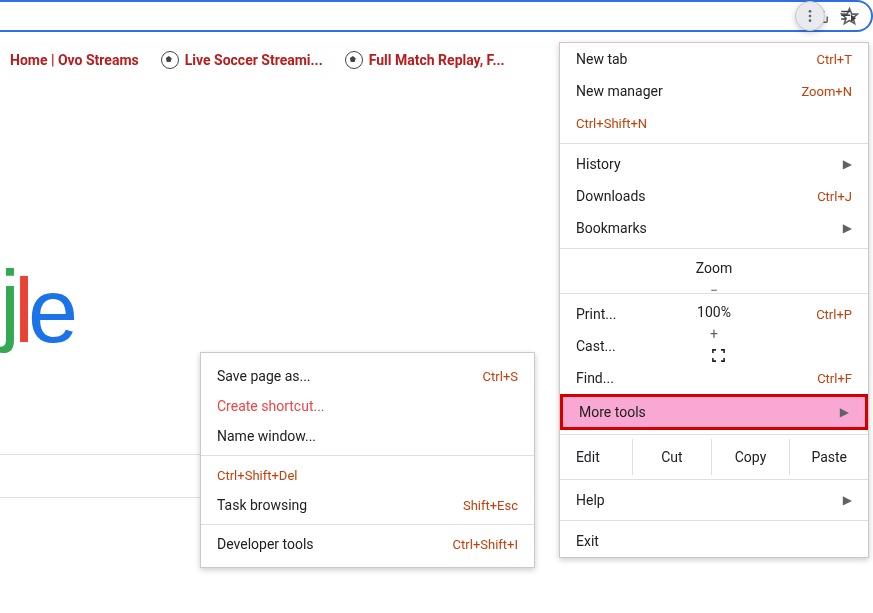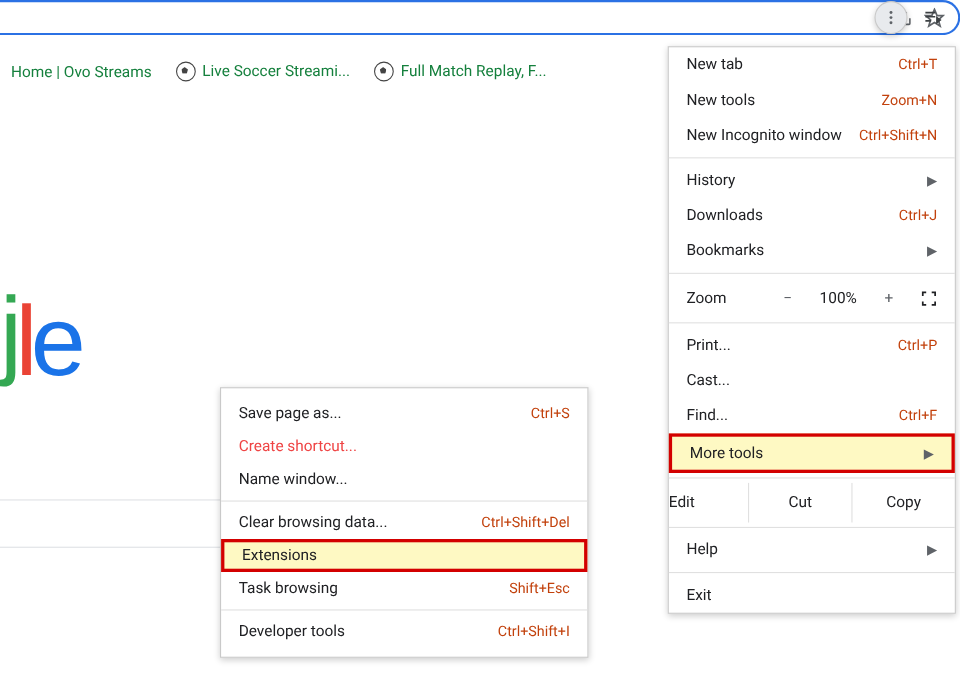--- a/index.html
+++ b/index.html
@@ -34,26 +34,27 @@
       align-items: center;
       gap: 8px;
       padding: 0 10px 0 6px;
     }
     .toolbar-icons .tb { width: 30px; height:30px; display:flex; justify-content:center; align-items:center; color:#3c4043; border-radius:50%; }
     .toolbar-icons .tb.menu { background:#e8eaed; color:#5f6368; }
     .bookmarks {
       position: absolute;
       top: 46px; left: 0;
       display: flex;
-      align-items: flex-end;
+      align-items: center;
       gap: 22px;
       padding-left: 10px;
       height: 28px;
-      color:#15803d;
+      color:#b91c1c;
       font-size: 14px;
+      font-weight: bold;
     }
     .bookmarks .bm { display:flex; align-items:center; gap:6px; white-space:nowrap; }
     .soccer-ball { width:18px; height:18px; border-radius:50%; border:1.5px solid #444; position:relative; background:#fff; flex-shrink:0;}
     .soccer-ball::before { content:""; position:absolute; top:4px; left:4px; width:6px; height:6px; background:#444; clip-path: polygon(50% 0,100% 38%,82% 100%,18% 100%,0 38%); }
 
     .logo {
       position: absolute;
       top: 260px; left: 0;
       font-size: 90px;
       font-family: Arial, sans-serif;
@@ -76,43 +77,43 @@
     .menu {
       position: absolute;
       background: #fff;
       border: 1px solid #c9c9c9;
       box-shadow: 0 2px 6px rgba(0,0,0,0.2);
       font-size: 14px;
       color: #202124;
     }
     .main-menu {
       top: 42px; right: 4px;
-      width: 262px;
+      width: 310px;
     }
     .menu-item {
       display: flex;
       align-items: center;
       justify-content: space-between;
       padding: 7px 16px;
       height: 32px;
     }
     .menu-item .short { color:#c2410c; font-size:13px; }
-    .menu-item.hl { background:#fef9c3; }
+    .menu-item.hl { background:#f9a8d4; }
     .menu-item.boxed { border:3px solid #d30000; height:36px; }
     .menu-item .arrow { color:#5f6368; font-size:12px;}
     .sep { height:1px; background:#e0e0e0; margin:4px 0; }
 
-    .zoom-row { display:flex; align-items:center; padding:7px 16px; height:36px; gap:6px;}
+    .zoom-row { display:flex; align-items:center; padding:7px 16px; height:36px; gap:6px;flex-direction:column;}
     .zoom-row .lab { flex:1; }
     .zoom-row .btn { width:30px; text-align:center; color:#5f6368; }
     .zoom-row .val { width:50px; text-align:center; }
     .zoom-row .fs { margin-left:8px; display:flex; align-items:center; justify-content:center;}
 
     .edit-row { display:flex; align-items:center; height:36px; }
-    .edit-row .lab { width:72px; }
+    .edit-row .lab { padding-left:16px; width:72px; }
     .edit-row .seg { flex:1; border-left:1px solid #e0e0e0; height:100%; display:flex; align-items:center; justify-content:center; }
 
     .sub-menu {
       top: 352px; left: 200px;
       width: 335px;
       padding: 8px 0;
     }
     .sub-menu .menu-item { height:30px; }
     .sub-menu .menu-item.disabled span:first-child { color:#ef4444; }
   </style>
@@ -179,25 +180,24 @@
 </div>
 
 <div class="searchbox"></div>
 
 <div class="menu main-menu">
   <div class="menu-item">
     <span>New tab</span>
     <span class="short">Ctrl+T</span>
   </div>
   <div class="menu-item">
-    <span>New tools</span>
+    <span>New manager</span>
     <span class="short">Zoom+N</span>
   </div>
   <div class="menu-item">
-    <span>New Incognito window</span>
     <span class="short">Ctrl+Shift+N</span>
   </div>
   <div class="sep"></div>
   <div class="menu-item">
     <span>History</span>
     <span class="arrow">▶</span>
   </div>
   <div class="menu-item">
     <span>Downloads</span>
     <span class="short">Ctrl+J</span>
@@ -232,20 +232,21 @@
   </div>
   <div class="menu-item hl boxed">
     <span>More tools</span>
     <span class="arrow">▶</span>
   </div>
   <div class="sep"></div>
   <div class="edit-row">
     <span class="lab">Edit</span>
     <span class="seg">Cut</span>
     <span class="seg">Copy</span>
+    <span class="seg">Paste</span>
   </div>
   <div class="sep"></div>
   <div class="menu-item">
     <span>Help</span>
     <span class="arrow">▶</span>
   </div>
   <div class="sep"></div>
   <div class="menu-item">
     <span>Exit</span>
   </div>
@@ -257,25 +258,21 @@
     <span class="short">Ctrl+S</span>
   </div>
   <div class="menu-item disabled">
     <span>Create shortcut...</span>
   </div>
   <div class="menu-item">
     <span>Name window...</span>
   </div>
   <div class="sep"></div>
   <div class="menu-item">
-    <span>Clear browsing data...</span>
     <span class="short">Ctrl+Shift+Del</span>
-  </div>
-  <div class="menu-item hl boxed">
-    <span>Extensions</span>
   </div>
   <div class="menu-item">
     <span>Task browsing</span>
     <span class="short">Shift+Esc</span>
   </div>
   <div class="sep"></div>
   <div class="menu-item">
     <span>Developer tools</span>
     <span class="short">Ctrl+Shift+I</span>
   </div>

